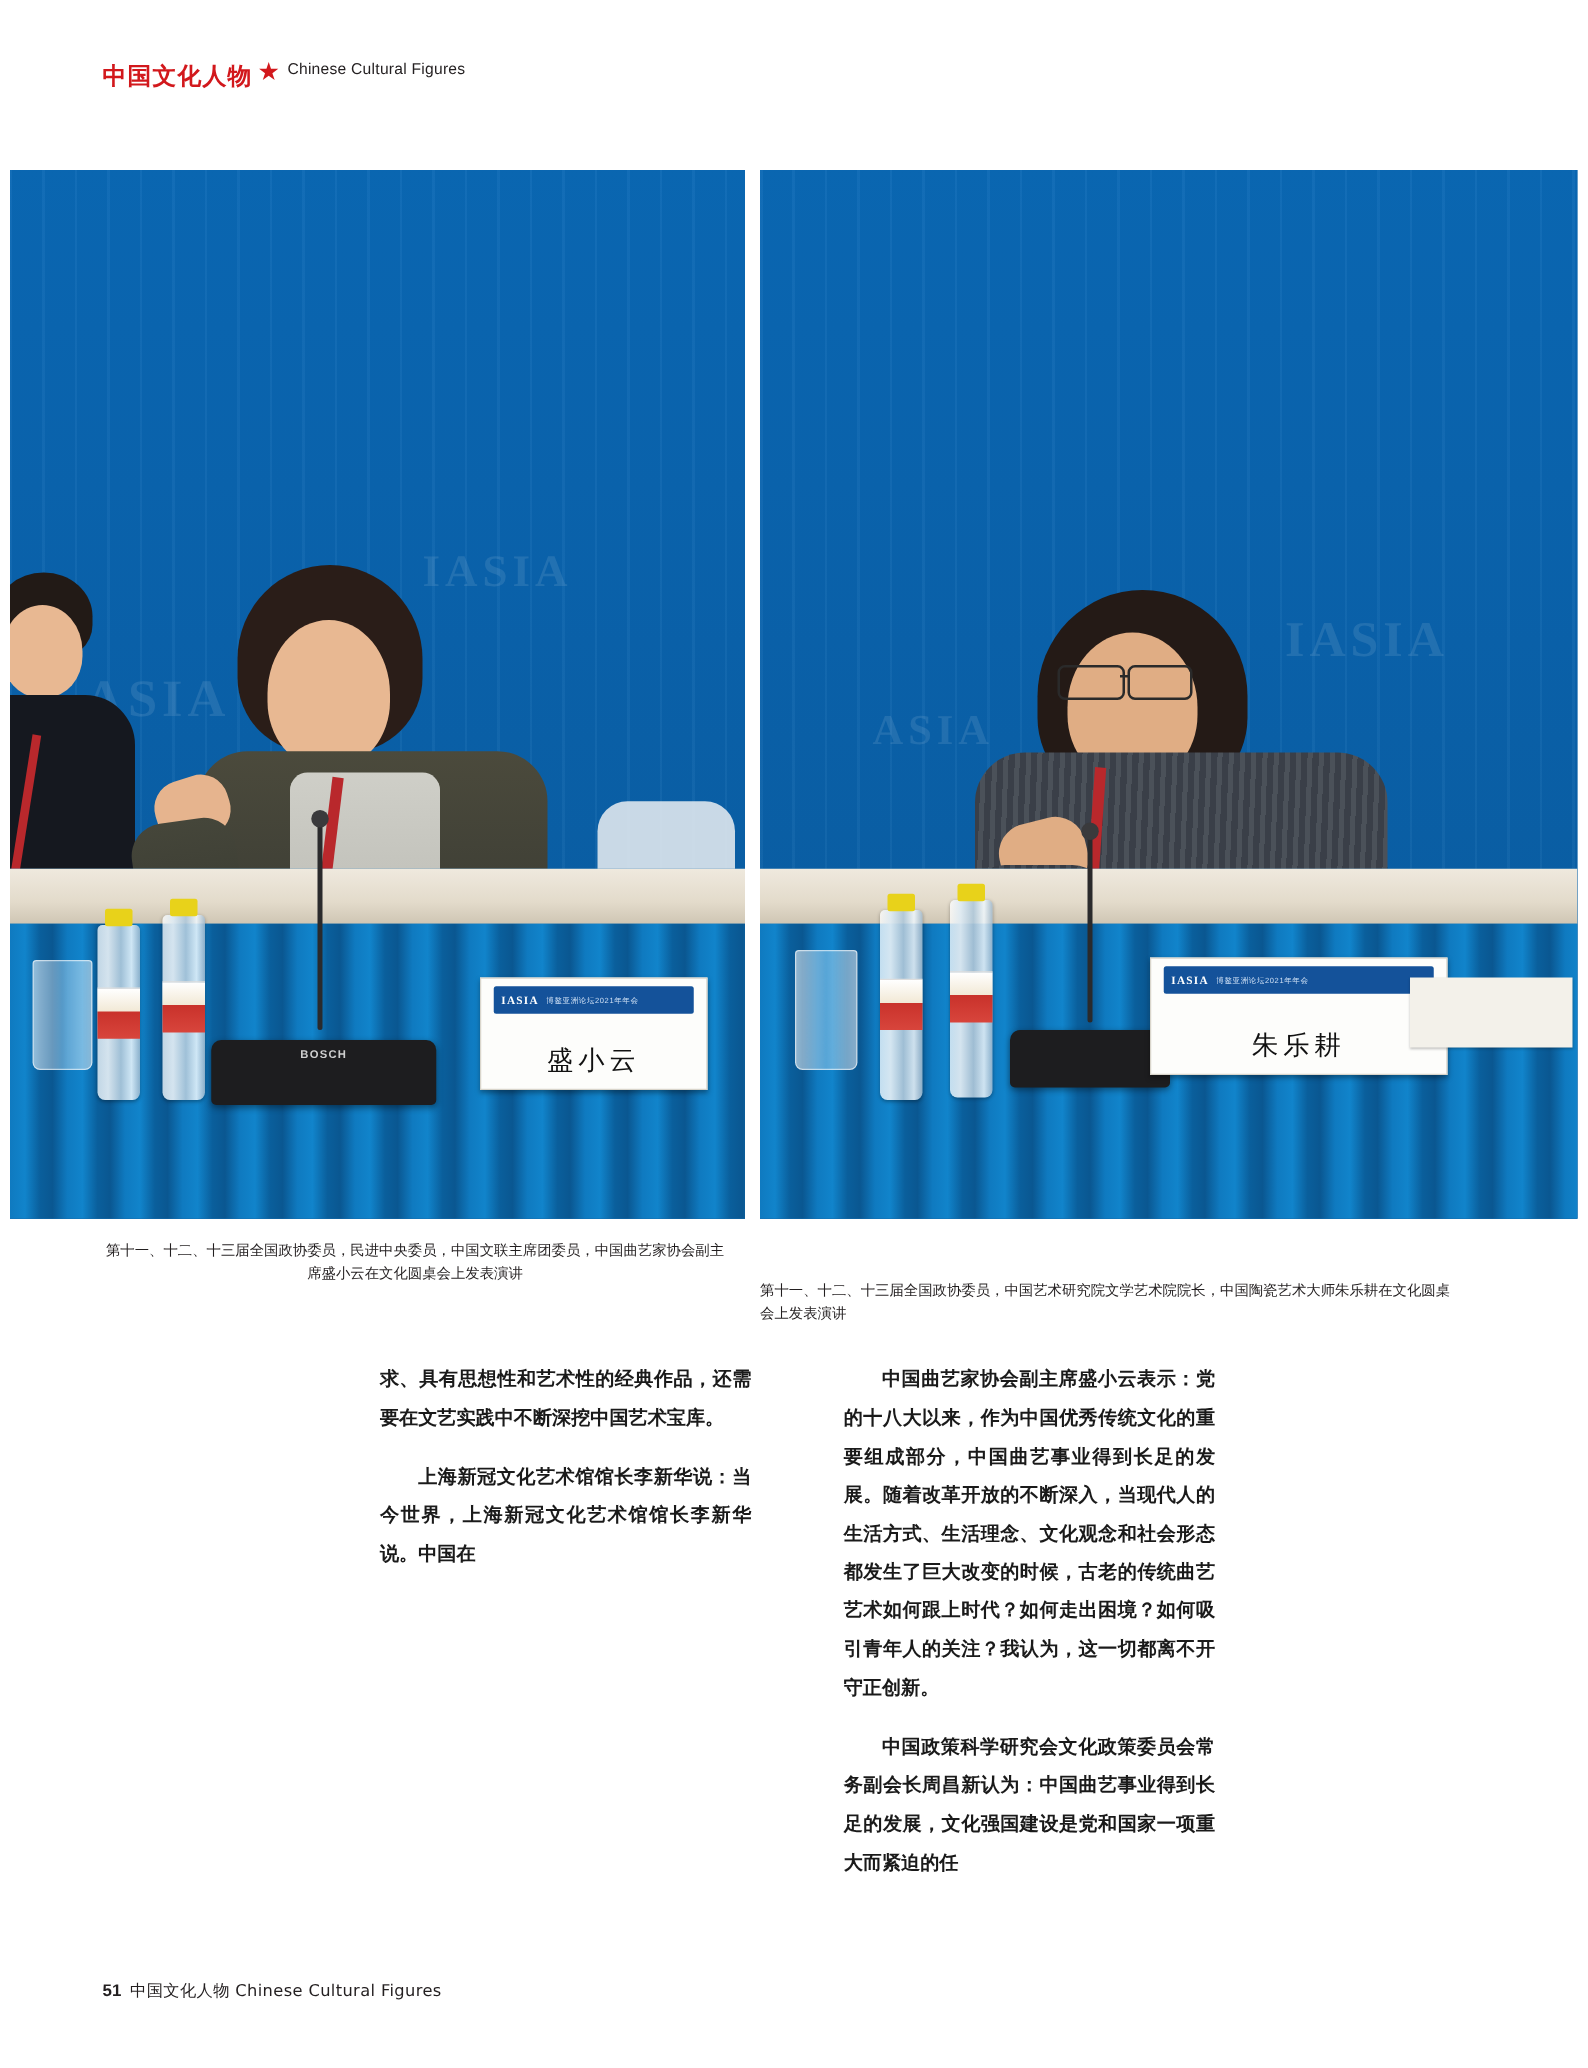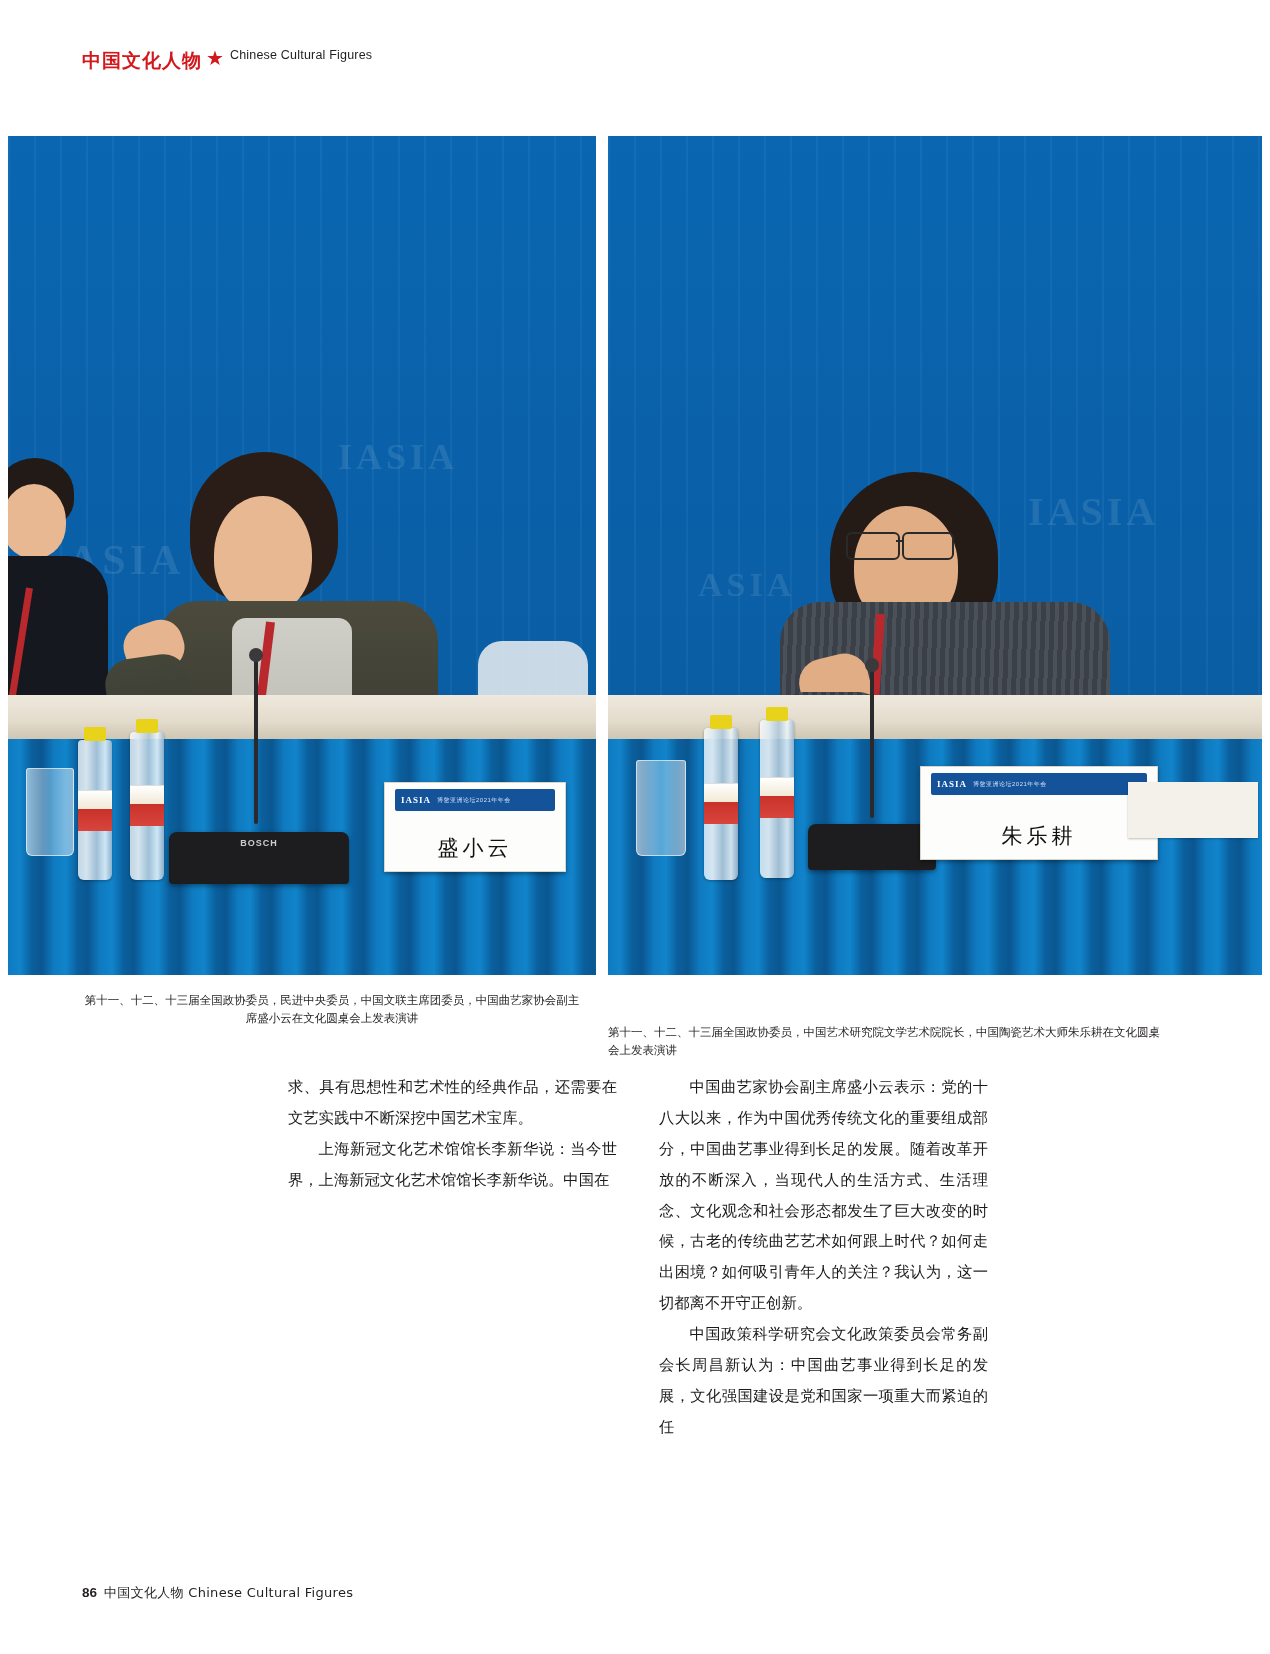--- a/index.html
+++ b/index.html
@@ -278,21 +278,21 @@
   }
   .col {
     width: 330px;
     font-family: "DejaVu Serif", serif;
     font-size: 15.3px;
     line-height: 2.02;
     color: #1a1a1a;
     text-align: justify;
     text-justify: inter-ideograph;
   }
-  .col p { margin: 0; }
+  .col p { margin: 16px; font-weight: bold; }
   .col p.indent { text-indent: 2em; }
 
   
   .footer {
     position: absolute;
     left: 82px;
     bottom: 52px;
     display: flex;
     align-items: baseline;
     gap: 7px;
@@ -447,15 +447,15 @@
     <p>求、具有思想性和艺术性的经典作品，还需要在文艺实践中不断深挖中国艺术宝库。</p>
     <p class="indent">上海新冠文化艺术馆馆长李新华说：当今世界，上海新冠文化艺术馆馆长李新华说。中国在</p>
   </div>
   <div class="col">
     <p class="indent">中国曲艺家协会副主席盛小云表示：党的十八大以来，作为中国优秀传统文化的重要组成部分，中国曲艺事业得到长足的发展。随着改革开放的不断深入，当现代人的生活方式、生活理念、文化观念和社会形态都发生了巨大改变的时候，古老的传统曲艺艺术如何跟上时代？如何走出困境？如何吸引青年人的关注？我认为，这一切都离不开守正创新。</p>
     <p class="indent">中国政策科学研究会文化政策委员会常务副会长周昌新认为：中国曲艺事业得到长足的发展，文化强国建设是党和国家一项重大而紧迫的任</p>
   </div>
 </div>
 
 <div class="footer">
-  <span class="pageno">86</span>
+  <span class="pageno">51</span>
   <span class="ftext">中国文化人物 Chinese Cultural Figures</span>
 </div>
 
 </body></html>

